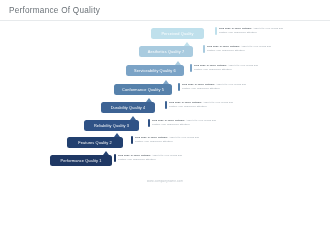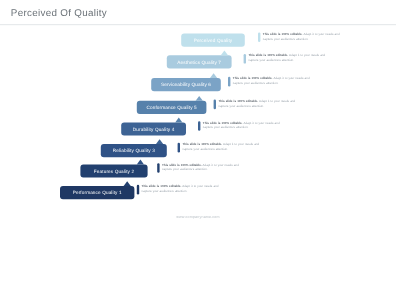--- a/index.html
+++ b/index.html
@@ -84,21 +84,21 @@
     font-size:3px;
     color:#b9c0c6;
     letter-spacing:.15px;
   }
 </style>
 </head>
 <body>
 
 <div id="slide">
 
-  <div class="title">Perceived Of Quality</div>
+  <div class="title">Performance Of Quality</div>
   <div class="title-rule"></div>
 
   <div id="stairs">
       <div class="step" style="left: 50px; top: 155px; width: 62px; background: rgb(31, 56, 100);">
         <span class="step-label">Performance Quality 1</span>
       </div>
       <div class="notch" style="left: 103px; top: 151px; border-bottom: 4px solid rgb(34, 64, 111);"></div>
       <div class="step" style="left: 67px; top: 137px; width: 56px; background: rgb(34, 64, 111);">
         <span class="step-label">Features Quality 2</span>
       </div>

